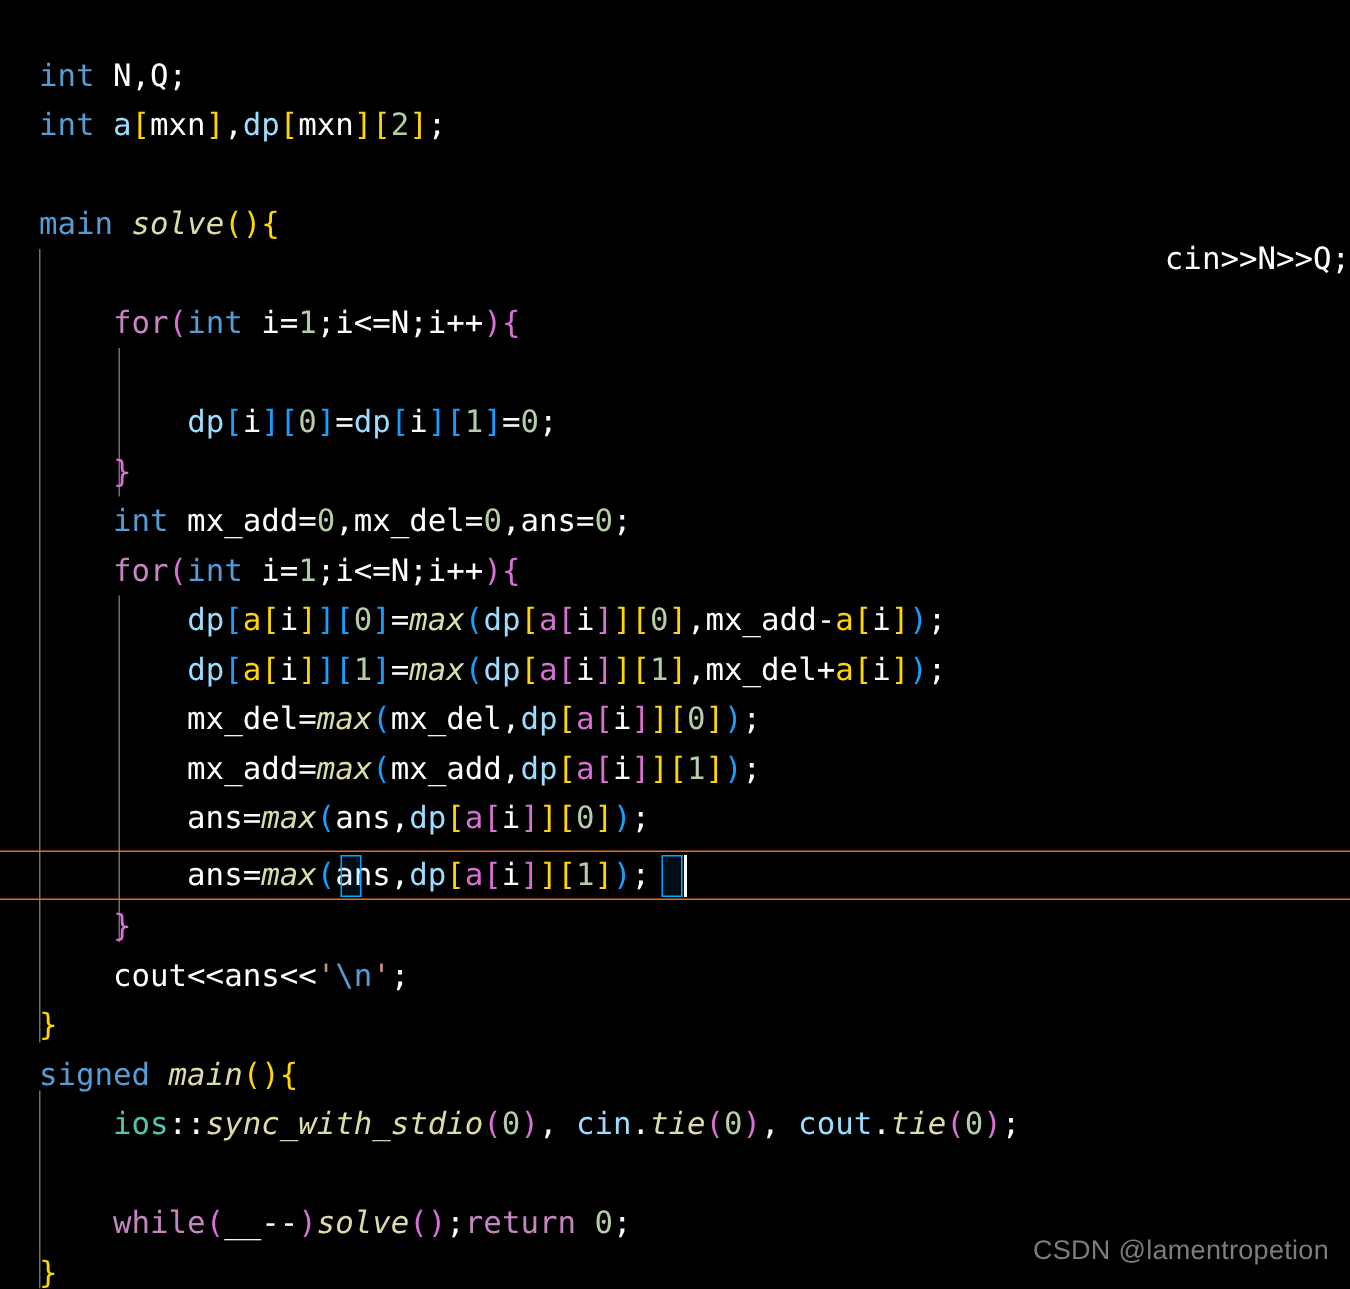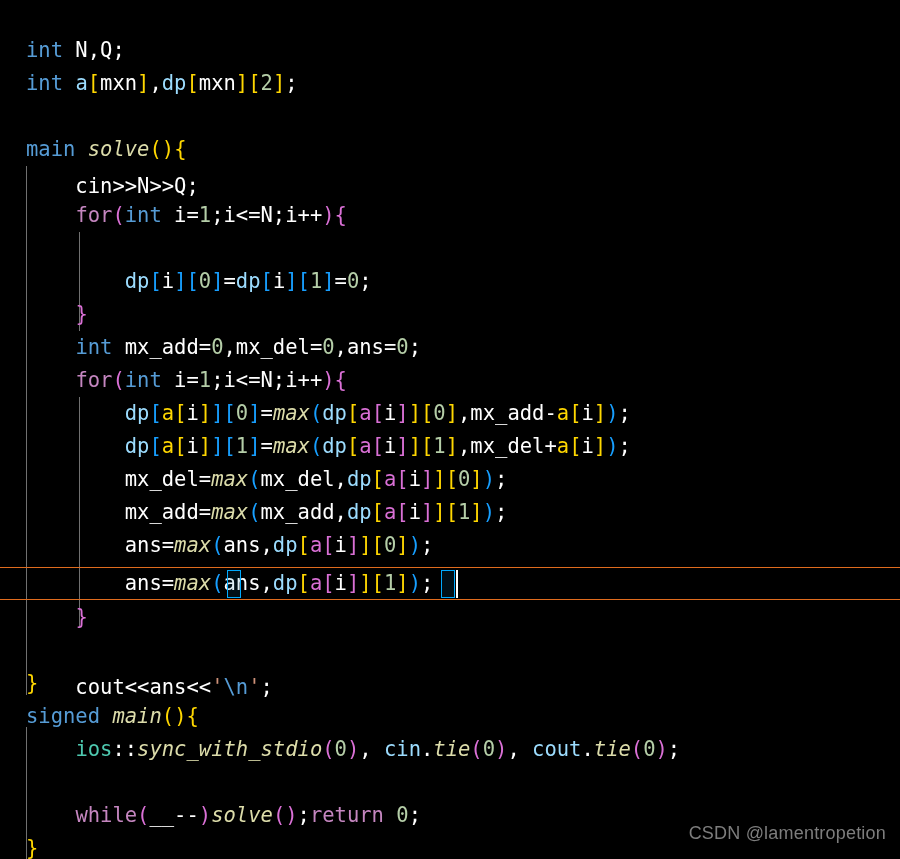--- a/index.html
+++ b/index.html
@@ -132,21 +132,21 @@
   <div id="code-surface">
 
     <div class="code-line" style="top:34px;"><span class="txt"><span class="t-kw">int</span><span class="t-plain"> N,Q;</span></span></div>
 
     <div class="code-line" style="top:67px;"><span class="txt"><span class="t-kw">int</span><span class="t-plain"> </span><span class="t-var">a</span><span class="b1">[</span><span class="t-plain">mxn</span><span class="b1">]</span><span class="t-plain">,</span><span class="t-var">dp</span><span class="b1">[</span><span class="t-plain">mxn</span><span class="b1">]</span><span class="b1">[</span><span class="t-num">2</span><span class="b1">]</span><span class="t-plain">;</span></span></div>
 
     <div class="code-line" style="top:100px;"><span class="txt"> </span></div>
 
     <div class="code-line" style="top:133px;"><span class="txt"><span class="t-kw">main</span><span class="t-plain"> </span><span class="t-fn">solve</span><span class="b1">(</span><span class="b1">)</span><span class="b1">{</span></span></div>
 
-    <div class="code-line" style="top:170px;"><span class="txt"><span class="t-plain">    cin&gt;&gt;N&gt;&gt;Q;</span></span></div>
+    <div class="code-line" style="top:156px;text-align:right;"><span class="txt"><span class="t-plain">    cin&gt;&gt;N&gt;&gt;Q;</span></span></div>
 
     <div class="code-line" style="top:199px;"><span class="txt"><span class="t-plain">    </span><span class="t-ctl">for</span><span class="b2">(</span><span class="t-kw">int</span><span class="t-plain"> i=</span><span class="t-num">1</span><span class="t-plain">;i&lt;=N;i++</span><span class="b2">)</span><span class="b2">{</span></span></div>
 
 
     <div class="code-line" style="top:265px;"><span class="txt"><span class="t-plain">        </span><span class="t-var">dp</span><span class="b3">[</span><span class="t-plain">i</span><span class="b3">]</span><span class="b3">[</span><span class="t-num">0</span><span class="b3">]</span><span class="t-plain">=</span><span class="t-var">dp</span><span class="b3">[</span><span class="t-plain">i</span><span class="b3">]</span><span class="b3">[</span><span class="t-num">1</span><span class="b3">]</span><span class="t-plain">=</span><span class="t-num">0</span><span class="t-plain">;</span></span></div>
 
     <div class="code-line" style="top:298px;"><span class="txt"><span class="t-plain">    </span><span class="b2">}</span></span></div>
 
     <div class="code-line" style="top:331px;"><span class="txt"><span class="t-plain">    </span><span class="t-kw">int</span><span class="t-plain"> mx_add=</span><span class="t-num">0</span><span class="t-plain">,mx_del=</span><span class="t-num">0</span><span class="t-plain">,ans=</span><span class="t-num">0</span><span class="t-plain">;</span></span></div>
 
@@ -159,21 +159,21 @@
     <div class="code-line" style="top:463px;"><span class="txt"><span class="t-plain">        mx_del=</span><span class="t-fn">max</span><span class="b3">(</span><span class="t-plain">mx_del,</span><span class="t-var">dp</span><span class="b1">[</span><span class="b2">a</span><span class="b2">[</span><span class="t-plain">i</span><span class="b2">]</span><span class="b1">]</span><span class="b1">[</span><span class="t-num">0</span><span class="b1">]</span><span class="b3">)</span><span class="t-plain">;</span></span></div>
 
     <div class="code-line" style="top:496px;"><span class="txt"><span class="t-plain">        mx_add=</span><span class="t-fn">max</span><span class="b3">(</span><span class="t-plain">mx_add,</span><span class="t-var">dp</span><span class="b1">[</span><span class="b2">a</span><span class="b2">[</span><span class="t-plain">i</span><span class="b2">]</span><span class="b1">]</span><span class="b1">[</span><span class="t-num">1</span><span class="b1">]</span><span class="b3">)</span><span class="t-plain">;</span></span></div>
 
     <div class="code-line" style="top:529px;"><span class="txt"><span class="t-plain">        ans=</span><span class="t-fn">max</span><span class="b3">(</span><span class="t-plain">ans,</span><span class="t-var">dp</span><span class="b1">[</span><span class="b2">a</span><span class="b2">[</span><span class="t-plain">i</span><span class="b2">]</span><span class="b1">]</span><span class="b1">[</span><span class="t-num">0</span><span class="b1">]</span><span class="b3">)</span><span class="t-plain">;</span></span></div>
 
     <div class="code-line" style="top:567px;"><span class="txt"><span class="t-plain">        ans=</span><span class="t-fn">max</span><span class="b3">(</span><span class="t-plain">ans,</span><span class="t-var">dp</span><span class="b1">[</span><span class="b2">a</span><span class="b2">[</span><span class="t-plain">i</span><span class="b2">]</span><span class="b1">]</span><span class="b1">[</span><span class="t-num">1</span><span class="b1">]</span><span class="b3">)</span><span class="t-plain">;</span></span></div>
 
     <div class="code-line" style="top:601px;"><span class="txt"><span class="t-plain">    </span><span class="b2">}</span></span></div>
 
-    <div class="code-line" style="top:671px;"><span class="txt"><span class="t-plain">    cout&lt;&lt;ans&lt;&lt;</span><span class="t-str">'</span><span class="t-esc">\n</span><span class="t-str">'</span><span class="t-plain">;</span></span></div>
+    <div class="code-line" style="top:634px;"><span class="txt"><span class="t-plain">    cout&lt;&lt;ans&lt;&lt;</span><span class="t-str">'</span><span class="t-esc">\n</span><span class="t-str">'</span><span class="t-plain">;</span></span></div>
 
     <div class="code-line" style="top:667px;"><span class="txt"><span class="b1">}</span></span></div>
 
     <div class="code-line" style="top:700px;"><span class="txt"><span class="t-kw">signed</span><span class="t-plain"> </span><span class="t-fn">main</span><span class="b1">(</span><span class="b1">)</span><span class="b1">{</span></span></div>
 
     <div class="code-line" style="top:733px;"><span class="txt"><span class="t-plain">    </span><span class="t-ns">ios</span><span class="t-plain">::</span><span class="t-fn">sync_with_stdio</span><span class="b2">(</span><span class="t-num">0</span><span class="b2">)</span><span class="t-plain">, </span><span class="t-var">cin</span><span class="t-plain">.</span><span class="t-fn">tie</span><span class="b2">(</span><span class="t-num">0</span><span class="b2">)</span><span class="t-plain">, </span><span class="t-var">cout</span><span class="t-plain">.</span><span class="t-fn">tie</span><span class="b2">(</span><span class="t-num">0</span><span class="b2">)</span><span class="t-plain">;</span></span></div>
 
 
     <div class="code-line" style="top:799px;"><span class="txt"><span class="t-plain">    </span><span class="t-ctl">while</span><span class="b2">(</span><span class="t-plain">__--</span><span class="b2">)</span><span class="t-fn">solve</span><span class="b2">(</span><span class="b2">)</span><span class="t-plain">;</span><span class="t-ctl">return</span><span class="t-plain"> </span><span class="t-num">0</span><span class="t-plain">;</span></span></div>
 

